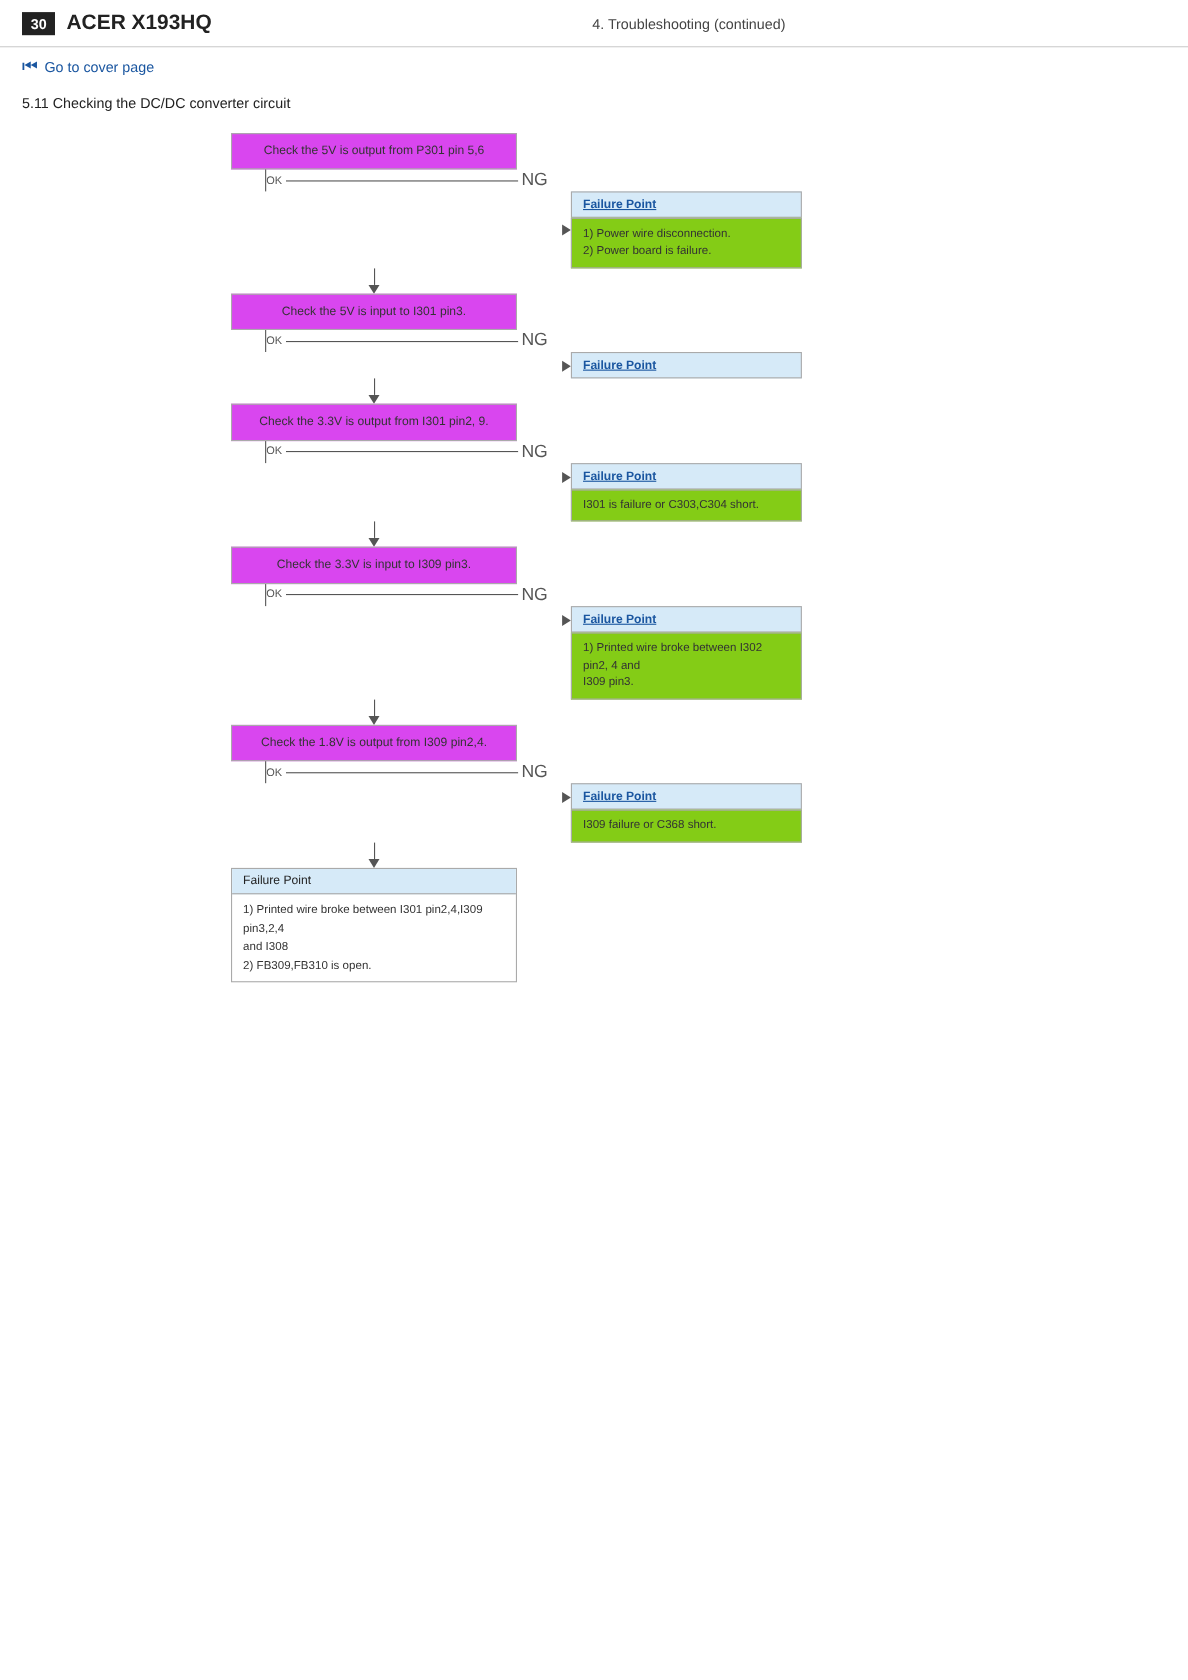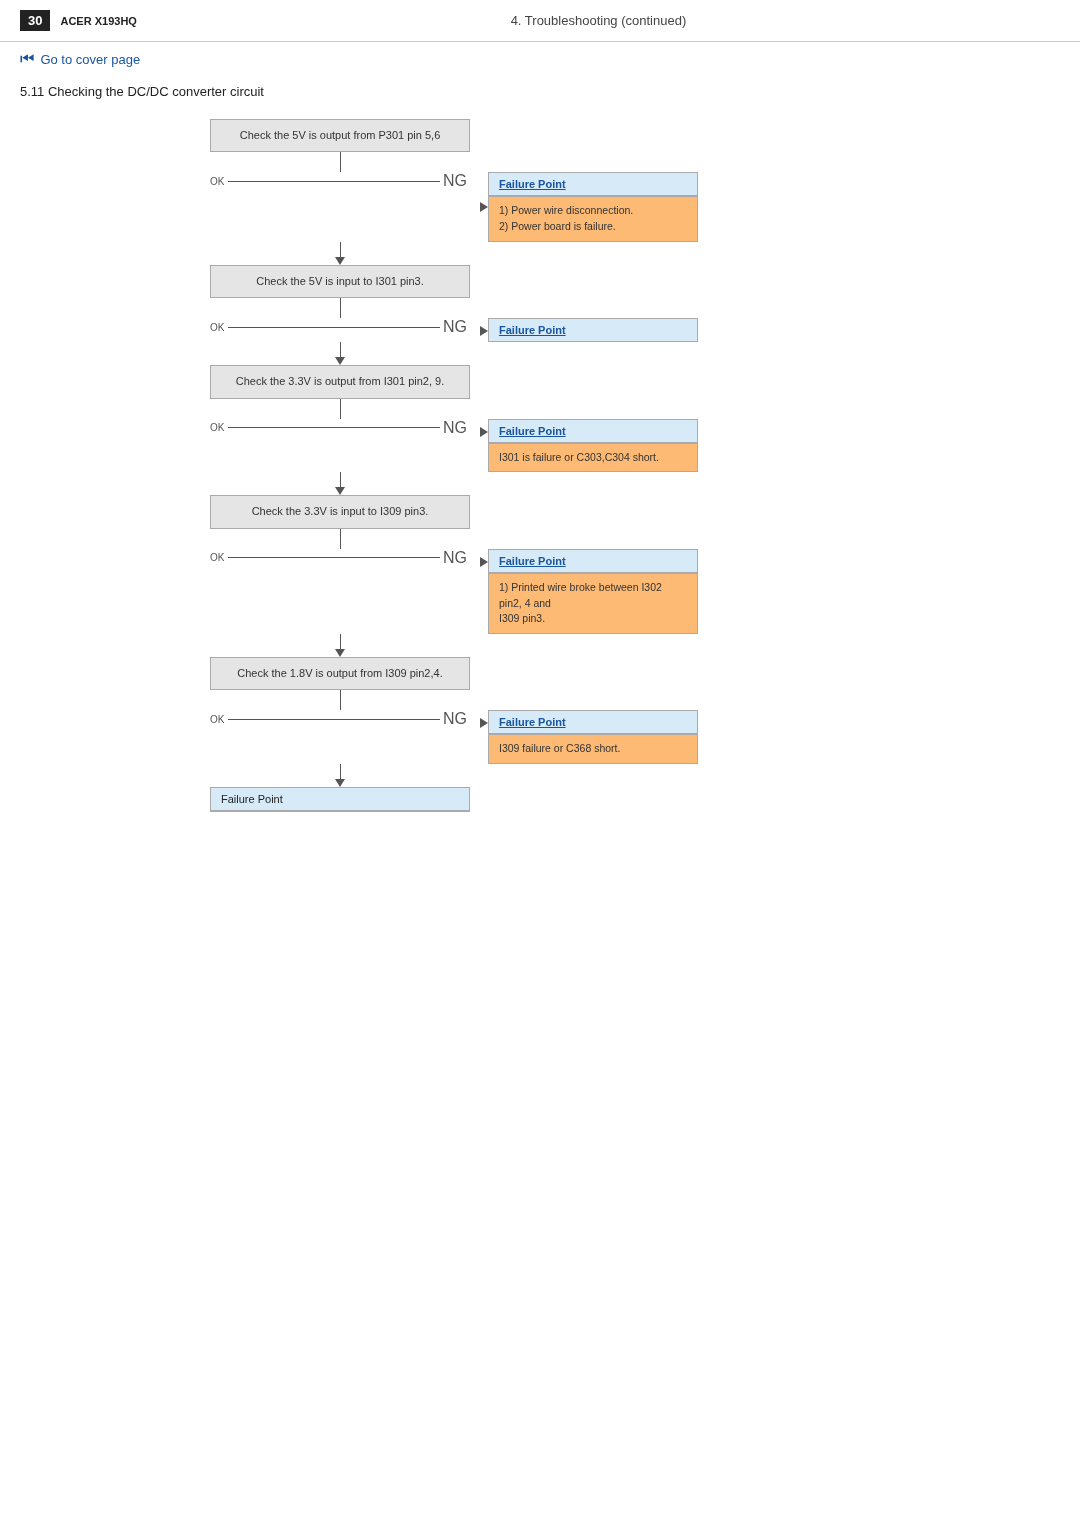--- a/index.html
+++ b/index.html
@@ -23,21 +23,21 @@
       background: #222;
       color: #fff;
       font-weight: bold;
       font-size: 13px;
       padding: 3px 8px;
       margin-right: 10px;
     }
 
     .model-name {
       font-weight: bold;
-      font-size: 11px;
+      font-size: 19px;
     }
 
     .header-title {
       flex: 1;
       text-align: center;
       font-size: 13px;
       color: #444;
     }
 
     .cover-link {
@@ -80,41 +80,41 @@
       padding: 8px 12px;
       font-size: 11px;
       color: #333;
       background: #d6eaf8;
       text-align: center;
       line-height: 1.4;
     }
 
     .main-box {
       width: 260px;
-      background: #e5e5e5;
+      background: #d946ef;
     }
 
     .failure-header-box {
       width: 210px;
       background: #d6eaf8;
       border: 1px solid #aaa;
       padding: 5px 10px;
       font-size: 11px;
       font-weight: bold;
       text-decoration: underline;
       color: #1a56a0;
     }
 
     .failure-detail-box {
       width: 210px;
       border: 1px solid #aaa;
       padding: 6px 10px;
       font-size: 10.5px;
       color: #333;
-      background: #fdba74;
+      background: #84cc16;
       line-height: 1.5;
     }
 
     .arrow-down {
       width: 0;
       height: 0;
       border-left: 5px solid transparent;
       border-right: 5px solid transparent;
       border-top: 8px solid #555;
     }
@@ -142,23 +142,24 @@
 
     .step-content {
       display: flex;
       flex-direction: row;
       align-items: flex-start;
       width: 100%;
     }
 
     .step-left {
       display: flex;
-      flex-direction: column;
+      flex-direction: row;
       align-items: center;
       width: 260px;
+      margin-left: 31px;
     }
 
     .step-right {
       display: flex;
       flex-direction: column;
       margin-left: 10px;
     }
 
     .ng-row {
       display: flex;
@@ -338,17 +339,22 @@
       </div>
       <div style="display:flex;flex-direction:column;align-items:center;width:260px;">
         <div style="height:15px;width:1px;background:#555;"></div>
         <div class="arrow-down"></div>
       </div>
     </div>
 
     <div class="step-block" style="width:260px;">
       <div style="border:1px solid #aaa;width:260px;">
         <div style="background:#d6eaf8;padding:5px 10px;font-size:11px;border-bottom:1px solid #aaa;">Failure Point</div>
+        <div style="padding:6px 10px;font-size:10.5px;line-height:1.6;color:#333;">
+          <span>1) Printed wire broke between I301 pin2,4,I309 pin3,2,4</span><br>
+          <span>   and I308</span><br>
+          <span>2) FB309,FB310 is open.</span>
+        </div>
       </div>
     </div>
 
   </div>
 </div>
 
 </body></html>

